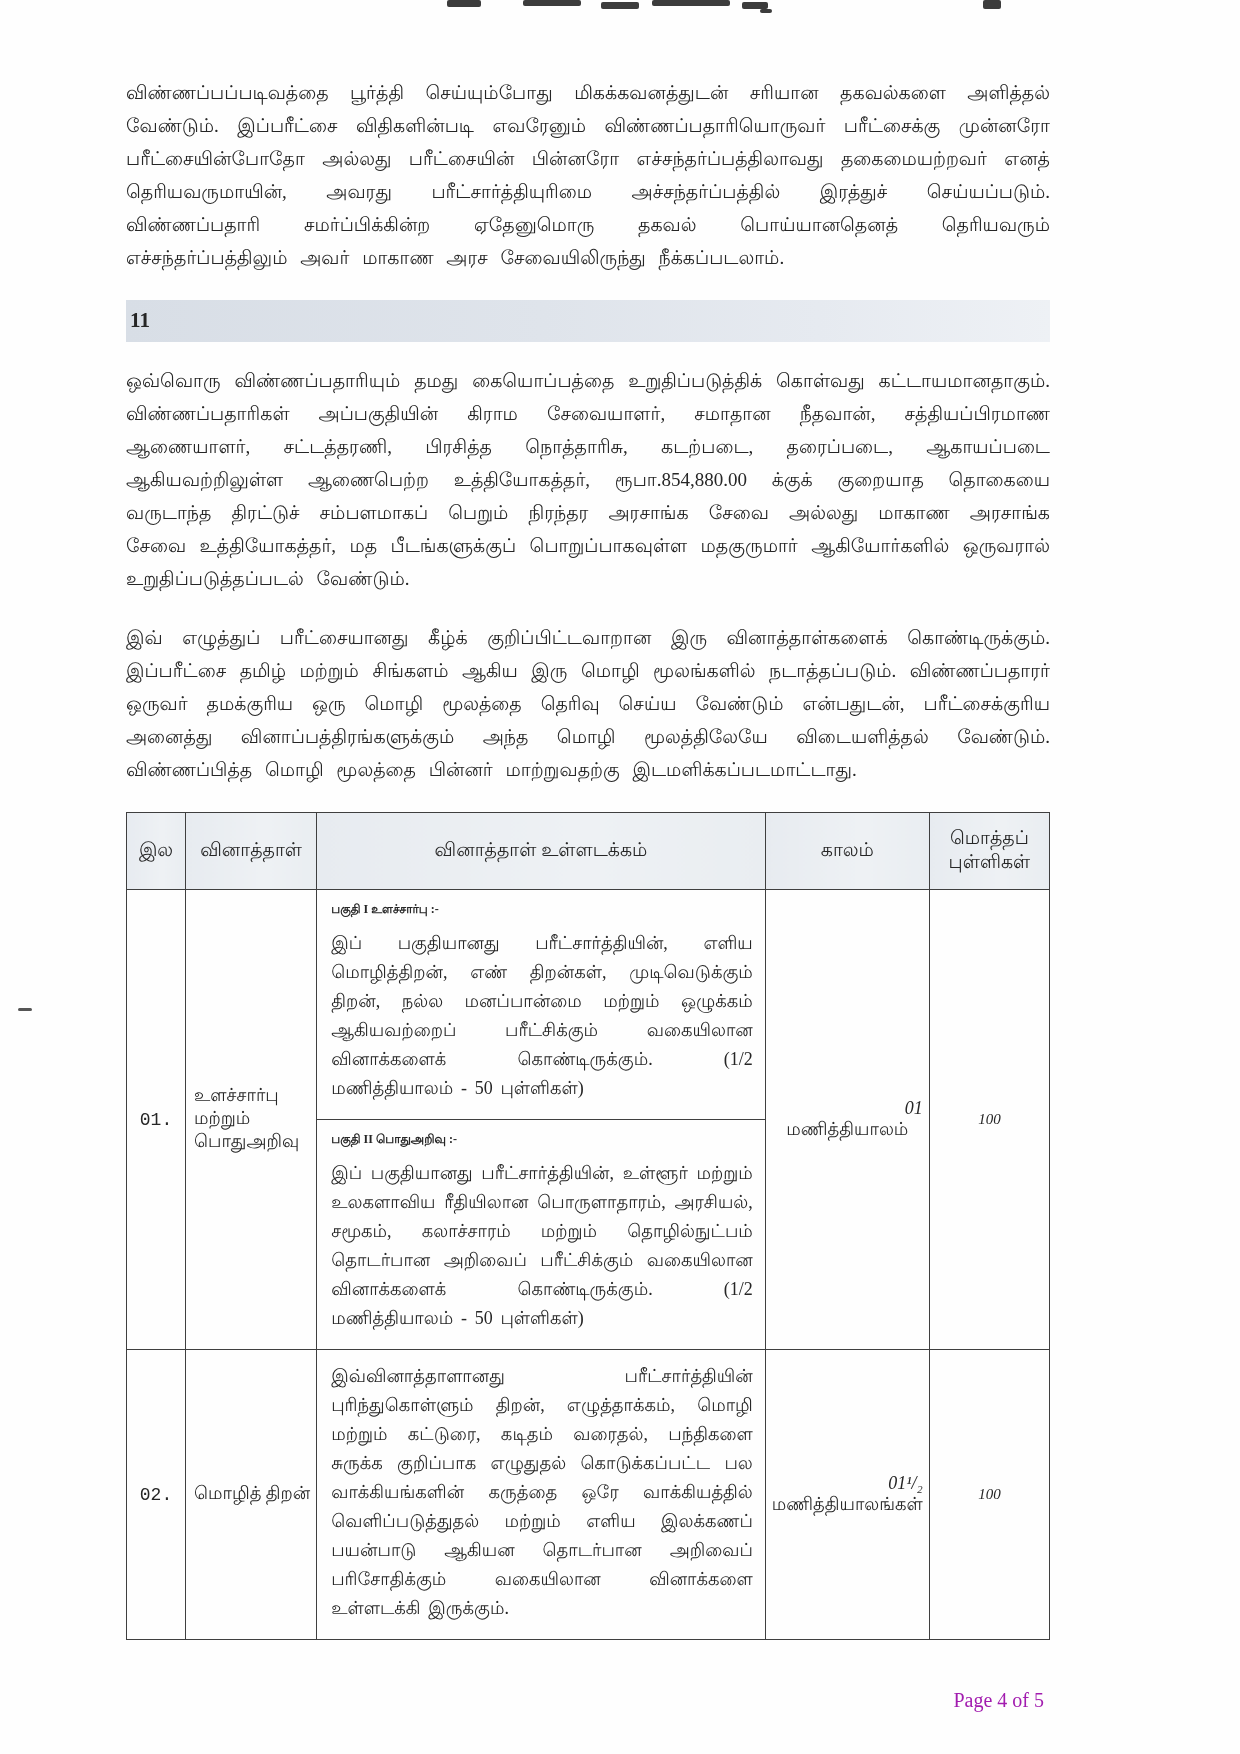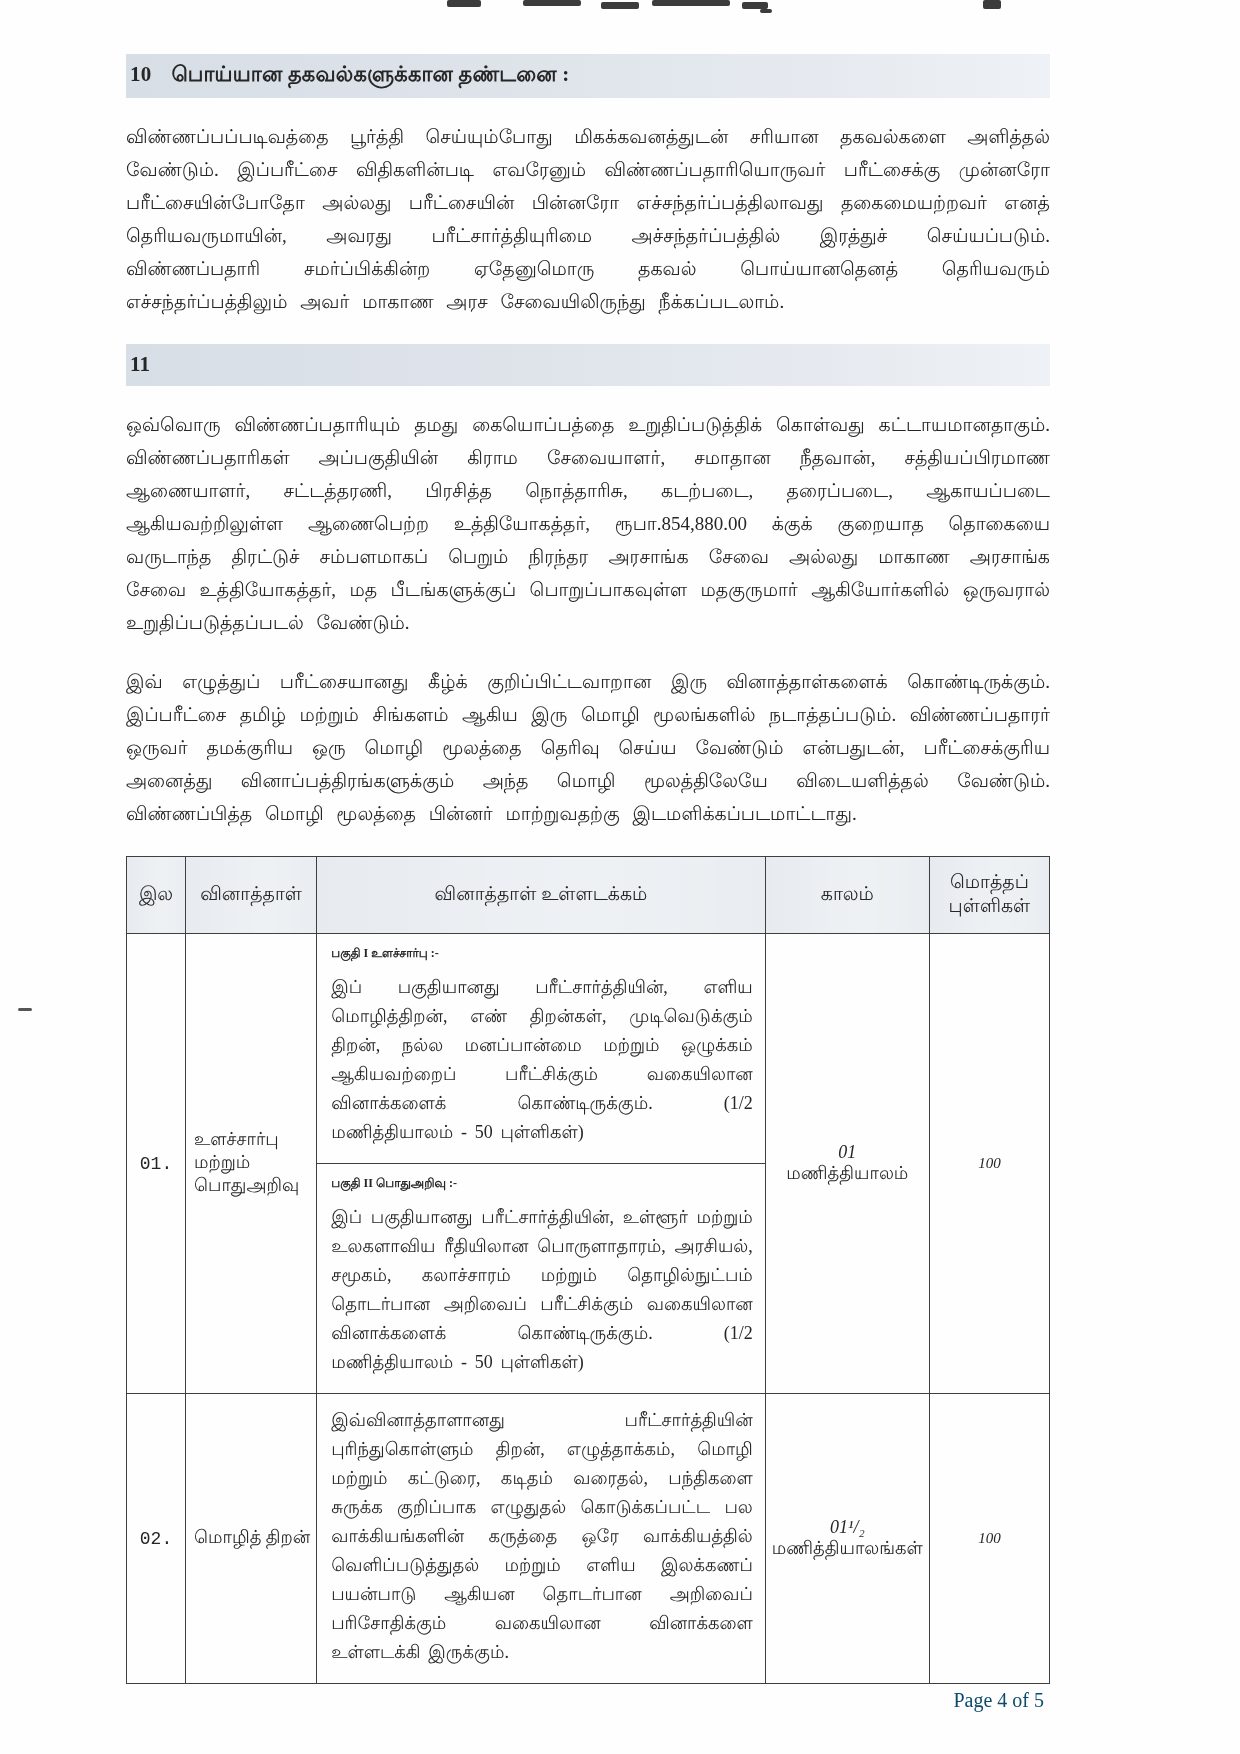--- a/index.html
+++ b/index.html
@@ -62,49 +62,45 @@
     padding: 14px 4px;
     text-align: center;
   }
   .c-no { text-align: center; width: 60px; font-family: Liberation Mono, monospace; }
   .c-paper { width: 132px; padding: 6px 4px 6px 8px; }
   .c-content { width: 464px; padding: 12px 12px 16px 14px; vertical-align: top; }
   .c-duration { width: 146px; text-align: center; padding: 6px; }
   .c-marks { width: 122px; text-align: center; margin-left: 27px; }
   .part-title { font-weight: bold; font-size: 12px; margin-bottom: 12px; }
   .cell-body { text-align: justify; word-spacing: 0.18em; line-height: 29px; }
-  .num { font-style: italic; }
+  .num { font-style: italic; text-align: right; }
   .c-marks { font-style: italic; font-size: 15px; }
   .footer {
     position: absolute;
     right: 196px;
     bottom: 42px;
     font-size: 20px;
-    color: #0c4a6e;
+    color: #a21caf;
   }
 </style>
 </head>
 <body>
 
 <div class="page">
 
   <span class="artifact a1"></span>
   <span class="artifact a2"></span>
   <span class="artifact a3"></span>
   <span class="artifact a4"></span>
   <span class="artifact a5"></span>
   <span class="artifact a6"></span>
   <span class="artifact a7"></span>
   <span class="artifact a8"></span>
 
   <div class="sec">
-    <div class="sec-heading">
-      <span>10</span>
-      <span>பொய்யான தகவல்களுக்கான தண்டனை :</span>
-    </div>
     <p class="body-text">விண்ணப்பப்படிவத்தை பூர்த்தி செய்யும்போது மிகக்கவனத்துடன் சரியான தகவல்களை அளித்தல் வேண்டும். இப்பரீட்சை விதிகளின்படி எவரேனும் விண்ணப்பதாரியொருவர் பரீட்சைக்கு முன்னரோ பரீட்சையின்போதோ அல்லது பரீட்சையின் பின்னரோ எச்சந்தர்ப்பத்திலாவது தகைமையற்றவர் எனத் தெரியவருமாயின், அவரது பரீட்சார்த்தியுரிமை அச்சந்தர்ப்பத்தில் இரத்துச் செய்யப்படும். விண்ணப்பதாரி சமர்ப்பிக்கின்ற ஏதேனுமொரு தகவல் பொய்யானதெனத் தெரியவரும் எச்சந்தர்ப்பத்திலும் அவர் மாகாண அரச சேவையிலிருந்து நீக்கப்படலாம்.</p>
   </div>
 
   <div class="sec">
     <div class="sec-heading">
       <span>11</span>
     </div>
     <p class="body-text">ஒவ்வொரு விண்ணப்பதாரியும் தமது கையொப்பத்தை உறுதிப்படுத்திக் கொள்வது கட்டாயமானதாகும். விண்ணப்பதாரிகள் அப்பகுதியின் கிராம சேவையாளர், சமாதான நீதவான், சத்தியப்பிரமாண ஆணையாளர், சட்டத்தரணி, பிரசித்த நொத்தாரிசு, கடற்படை, தரைப்படை, ஆகாயப்படை ஆகியவற்றிலுள்ள ஆணைபெற்ற உத்தியோகத்தர், ரூபா.854,880.00 க்குக் குறையாத தொகையை வருடாந்த திரட்டுச் சம்பளமாகப் பெறும் நிரந்தர அரசாங்க சேவை அல்லது மாகாண அரசாங்க சேவை உத்தியோகத்தர், மத பீடங்களுக்குப் பொறுப்பாகவுள்ள மதகுருமார் ஆகியோர்களில் ஒருவரால் உறுதிப்படுத்தப்படல் வேண்டும்.</p>
   </div>
 

